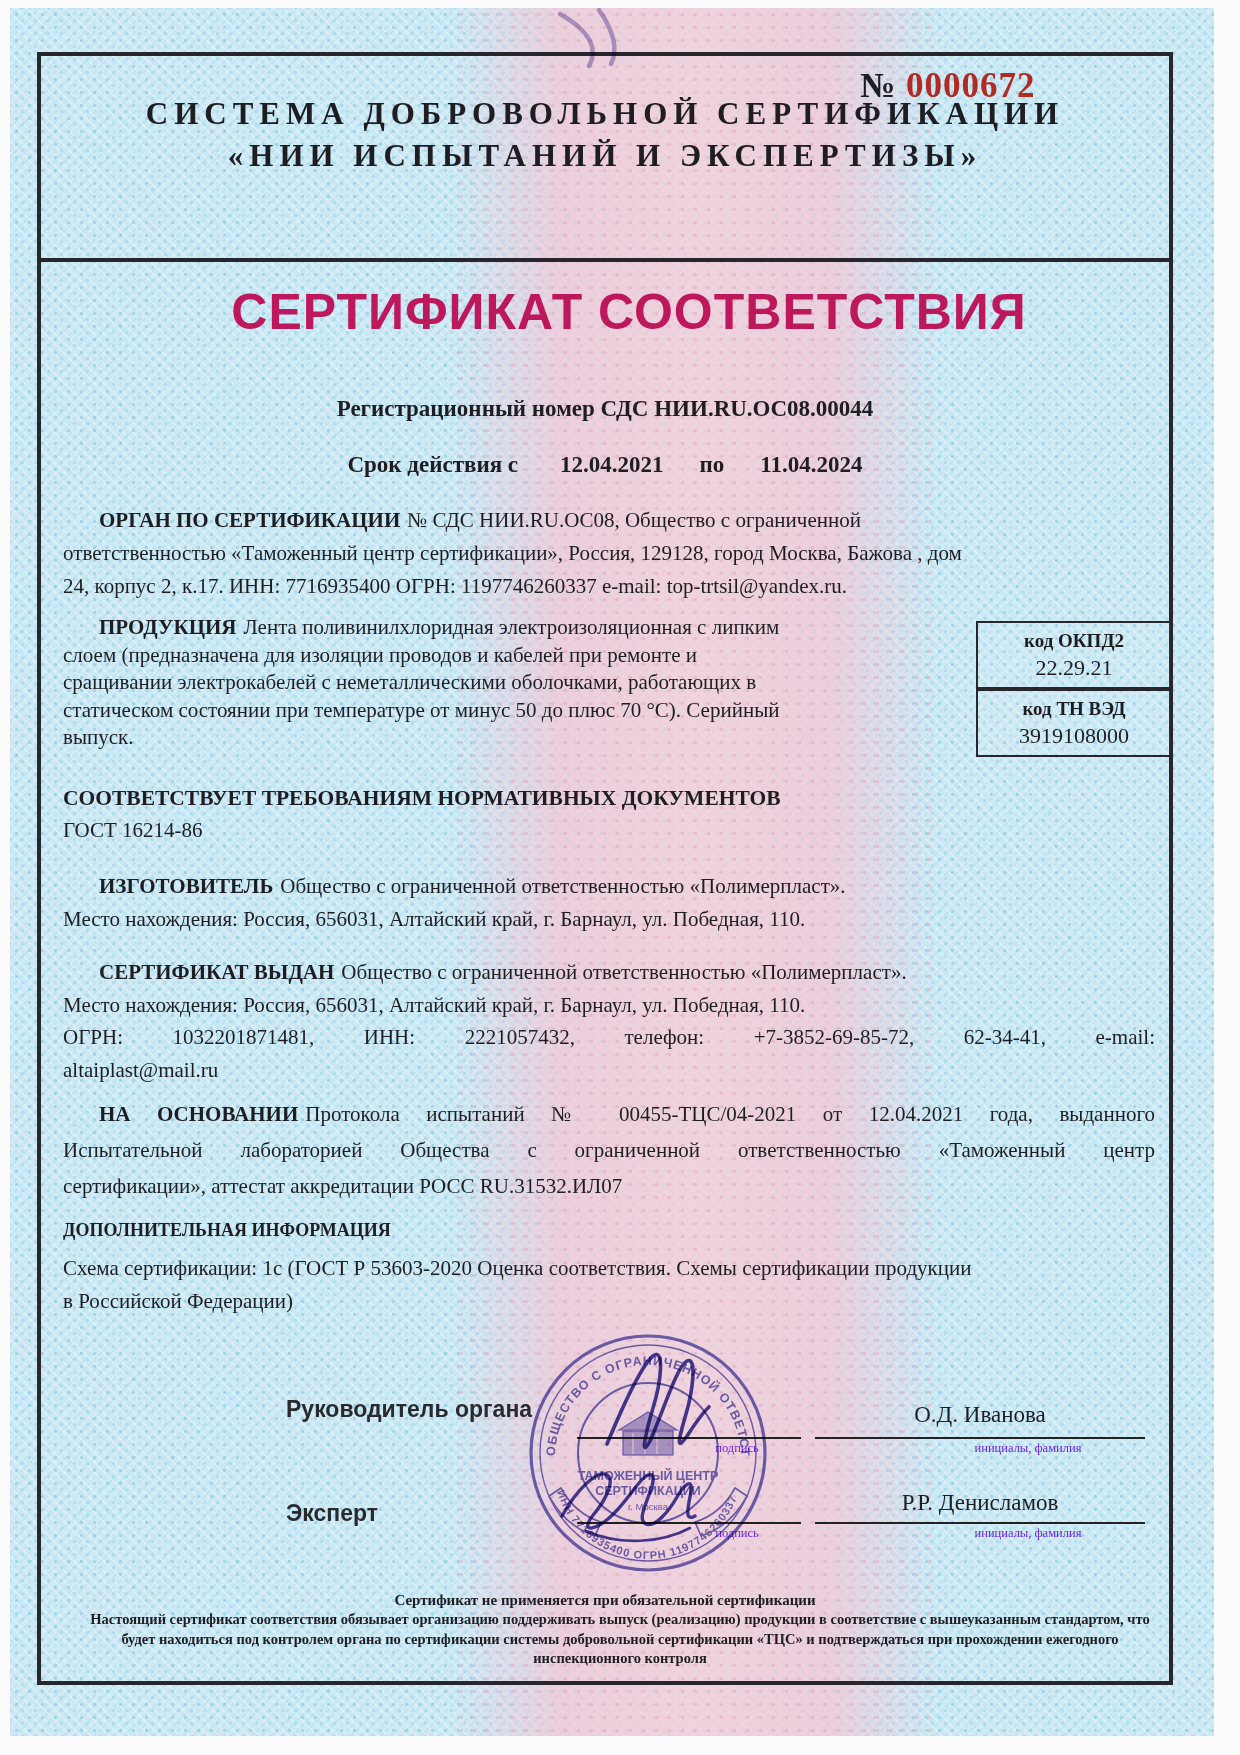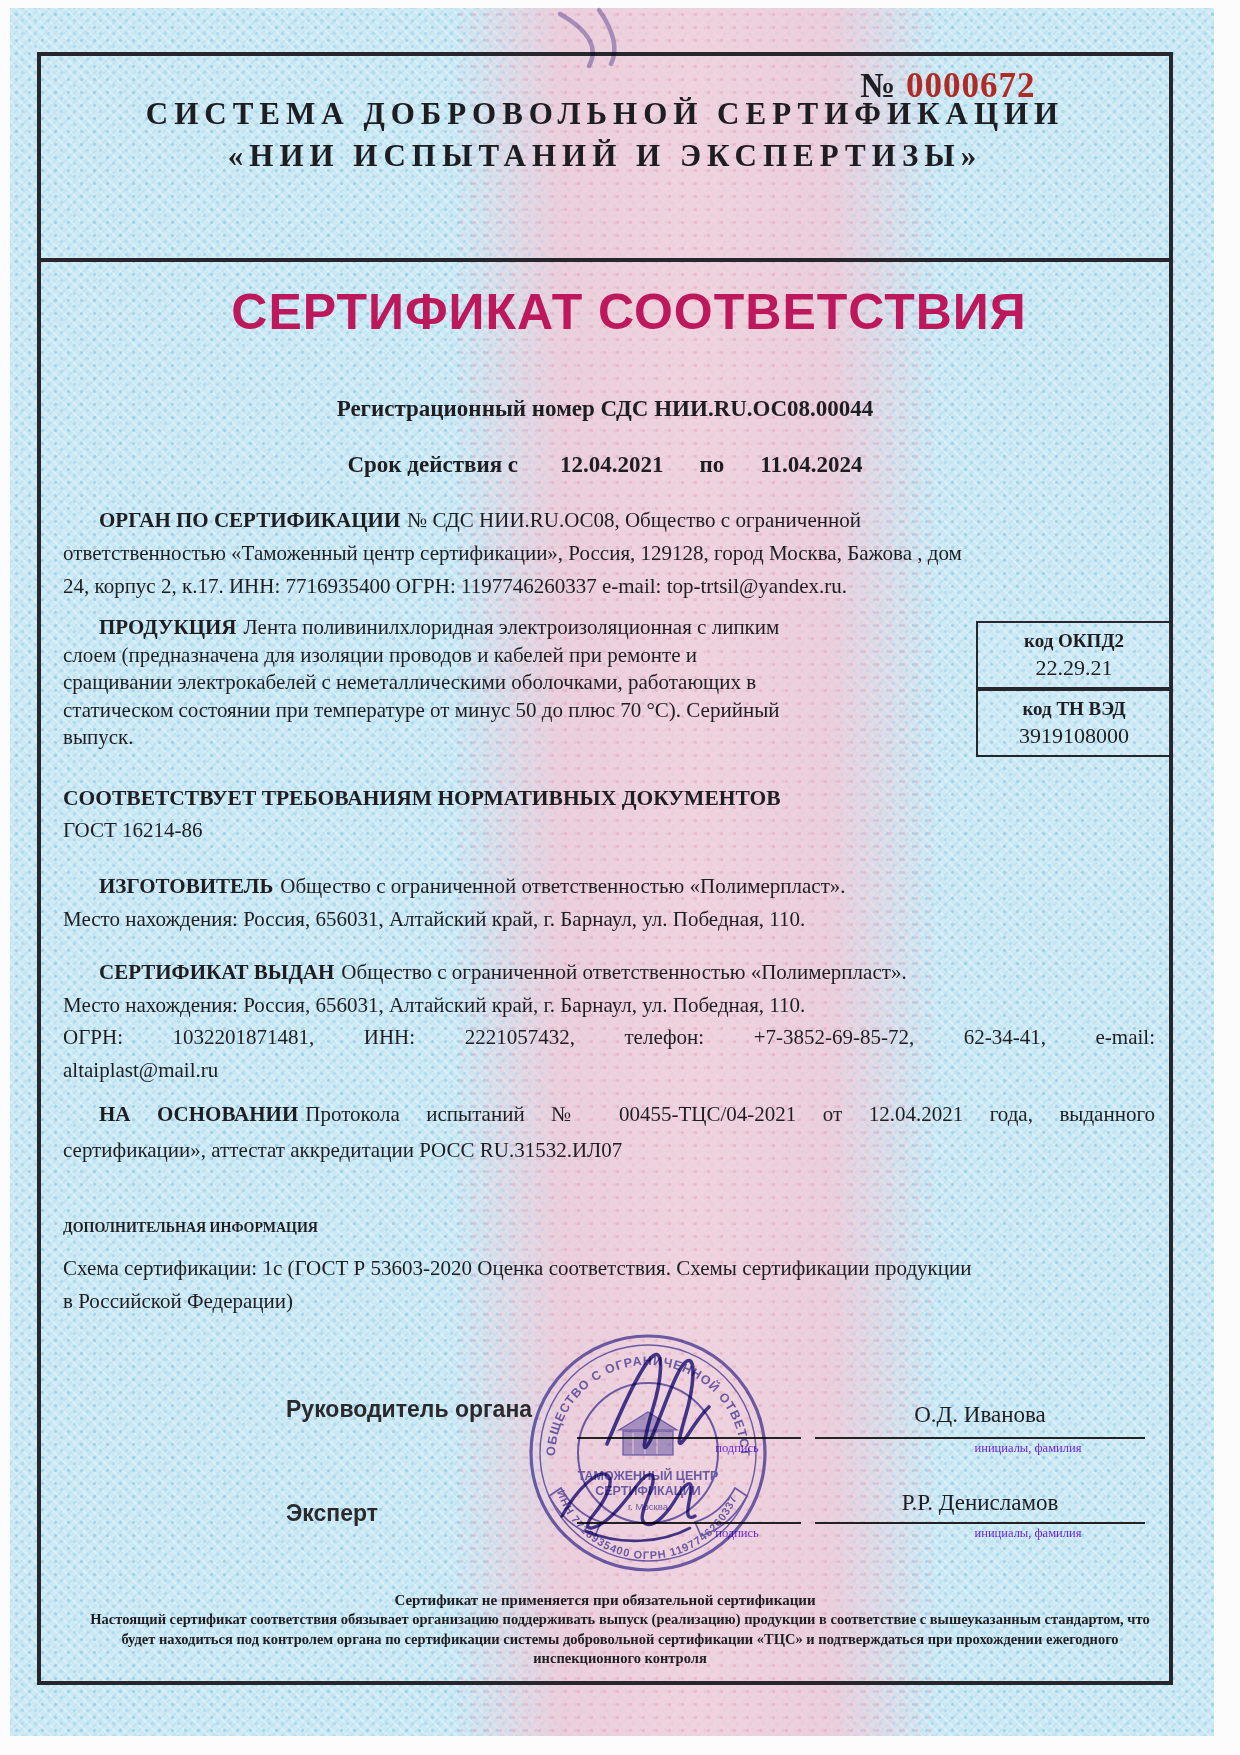--- a/index.html
+++ b/index.html
@@ -45,21 +45,21 @@
   .codebox .cl{font-size:19px;font-weight:bold;line-height:27px;margin-top:4px;}
   .codebox .cv{font-size:22px;line-height:28px;}
   .cb1{top:621px;height:64px;}
   .cb2{top:689px;height:64px;text-align:center;}
   .heading{font-size:21.5px;font-weight:bold;}
   .conf-h{left:63px;top:786px;width:1092px;}
   .conf-v{left:63px;top:818px;width:1092px;font-size:21px;}
   .manuf{left:63px;top:870px;width:1092px;}
   .issued{left:63px;top:956px;width:1092px;line-height:32.5px;}
   .basis{left:63px;top:1096px;width:1092px;line-height:36px;}
-  .add-h{left:63px;top:1220px;width:1092px;font-size:14px;font-weight:bold;}
+  .add-h{left:63px;top:1220px;width:1092px;font-size:18px;font-weight:bold;}
   .add-t{left:63px;top:1252px;width:1092px;}
 
   .sig-label{font-family:"Liberation Sans", sans-serif;font-weight:bold;font-size:23px;color:#2a2a2e;}
   .sl1{left:286px;top:1396px;}
   .sl2{left:286px;top:1500px;}
   .sigline{height:2px;background:#222;}
   .s-line1{left:577px;top:1437px;width:224px;}
   .n-line1{left:815px;top:1437px;width:330px;}
   .s-line2{left:577px;top:1522px;width:224px;}
   .n-line2{left:815px;top:1522px;width:330px;}
@@ -134,20 +134,21 @@
 
   <div class="abs para issued">
     <div><span class="lbl">СЕРТИФИКАТ ВЫДАН</span><span>Общество с ограниченной ответственностью «Полимерпласт».</span></div>
     <div>Место нахождения: Россия, 656031, Алтайский край, г. Барнаул, ул. Победная, 110.</div>
     <div class="jl">ОГРН: 1032201871481, ИНН: 2221057432, телефон: +7-3852-69-85-72, 62-34-41, e-mail:</div>
     <div>altaiplast@mail.ru</div>
   </div>
 
   <div class="abs para basis">
     <div class="jl"><span class="lbl">НА ОСНОВАНИИ</span><span>Протокола испытаний № 00455-ТЦС/04-2021 от 12.04.2021 года, выданного</span></div>
+    <div class="jl">Испытательной лабораторией Общества с ограниченной ответственностью «Таможенный центр</div>
     <div>сертификации», аттестат аккредитации РОСС RU.31532.ИЛ07</div>
   </div>
 
   <div class="abs add-h">ДОПОЛНИТЕЛЬНАЯ ИНФОРМАЦИЯ</div>
   <div class="abs para add-t">
     <div>Схема сертификации: 1с (ГОСТ Р 53603-2020 Оценка соответствия. Схемы сертификации продукции</div>
     <div>в Российской Федерации)</div>
   </div>
 
   <div class="abs sig-label sl1">Руководитель органа</div>

